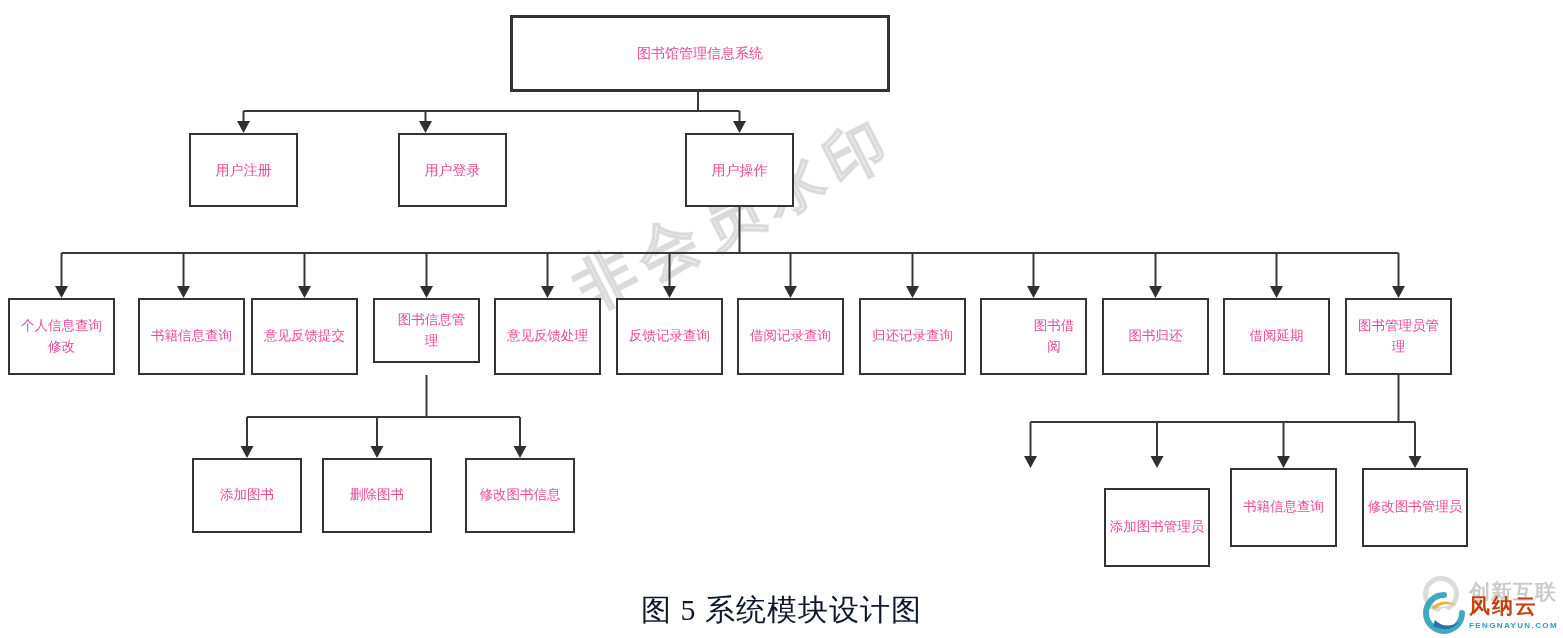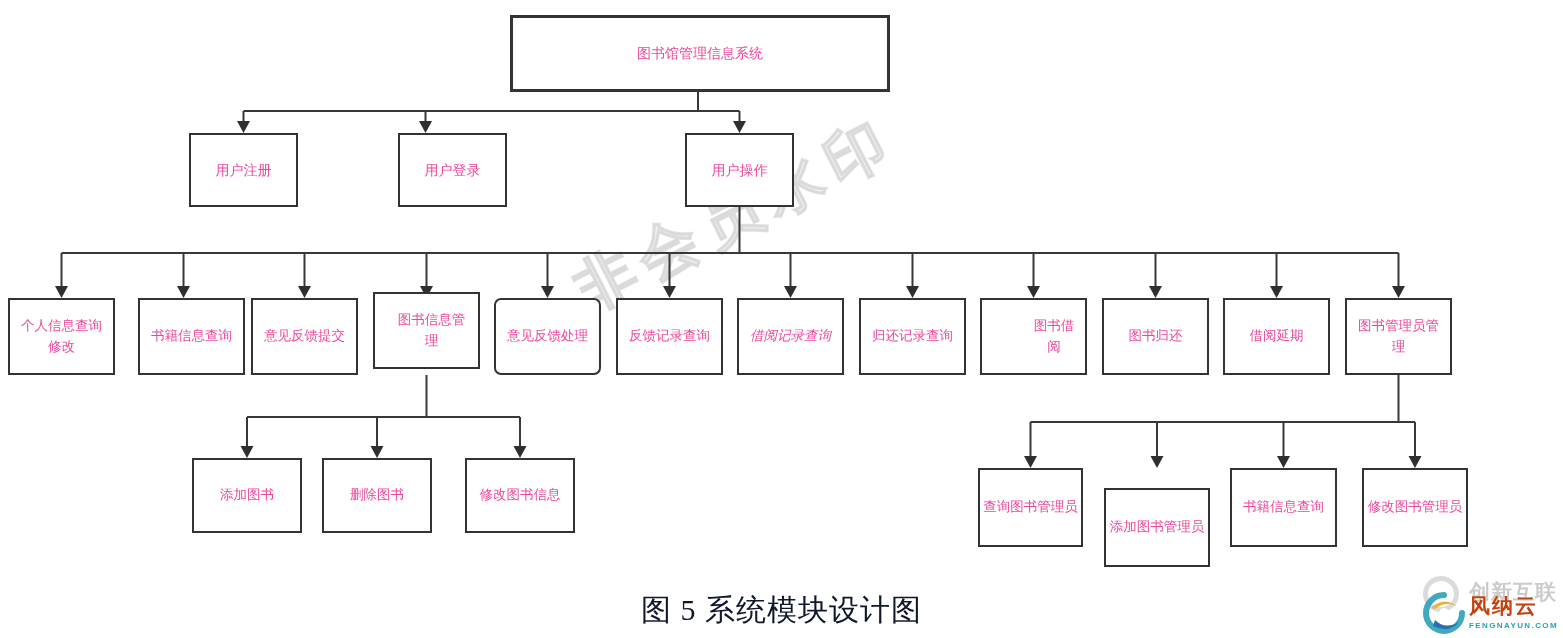--- a/index.html
+++ b/index.html
@@ -113,35 +113,34 @@
 
   <div class="node root" style="left:510px;top:15px;width:380px;height:77px;">图书馆管理信息系统</div>
 
   <div class="node" style="left:189px;top:133px;width:109px;height:74px;text-align:center;">用户注册</div>
   <div class="node" style="left:362px;top:133px;width:109px;height:74px;margin-left:36px;">用户登录</div>
   <div class="node" style="left:685px;top:133px;width:109px;height:74px;">用户操作</div>
 
   <div class="node lv3" style="left:8px;top:298px;width:107px;height:77px;">个人信息查询修改</div>
   <div class="node lv3" style="left:138px;top:298px;width:107px;height:77px;">书籍信息查询</div>
   <div class="node lv3" style="left:251px;top:298px;width:107px;height:77px;">意见反馈提交</div>
-  <div class="node lv3" style="left:373px;top:292px;width:107px;height:77px;padding-left:17px;">图书信息管理</div>
-  <div class="node lv3" style="left:494px;top:298px;width:107px;height:77px;border-radius:7px;">意见反馈处理</div>
+  <div class="node lv3" style="left:373px;top:298px;width:107px;height:65px;padding-left:17px;">图书信息管理</div>
+  <div class="node lv3" style="left:494px;top:298px;width:107px;height:77px;">意见反馈处理</div>
   <div class="node lv3" style="left:616px;top:298px;width:107px;height:77px;">反馈记录查询</div>
-  <div class="node lv3" style="left:737px;top:298px;width:107px;height:77px;font-style:italic;">借阅记录查询</div>
+  <div class="node lv3" style="left:737px;top:298px;width:107px;height:77px;">借阅记录查询</div>
   <div class="node lv3" style="left:859px;top:298px;width:107px;height:77px;">归还记录查询</div>
   <div class="node lv3" style="left:980px;top:298px;width:107px;height:77px;padding-left:48px;">图书借阅</div>
   <div class="node lv3" style="left:1102px;top:298px;width:107px;height:77px;">图书归还</div>
   <div class="node lv3" style="left:1223px;top:298px;width:107px;height:77px;">借阅延期</div>
   <div class="node lv3" style="left:1345px;top:298px;width:107px;height:77px;">图书管理员管理</div>
 
   <div class="node lv4" style="left:192px;top:458px;width:110px;height:75px;">添加图书</div>
   <div class="node lv4" style="left:322px;top:458px;width:110px;height:75px;">删除图书</div>
   <div class="node lv4" style="left:465px;top:458px;width:110px;height:75px;">修改图书信息</div>
 
-  <div class="node lv4" style="left:978px;top:468px;width:105px;height:79px;">查询图书管理员</div>
   <div class="node lv4" style="left:1104px;top:468px;width:106px;height:79px;margin-top:20px;">添加图书管理员</div>
   <div class="node lv4" style="left:1230px;top:468px;width:107px;height:79px;">书籍信息查询</div>
   <div class="node lv4" style="left:1362px;top:468px;width:106px;height:79px;">修改图书管理员</div>
 
   <div class="caption">图 5 系统模块设计图</div>
 
   <div class="sitelogo">
     <div class="ring"></div>
     <div class="overlay">创新互联</div>
     <svg class="swirl" viewBox="0 0 46 46">

